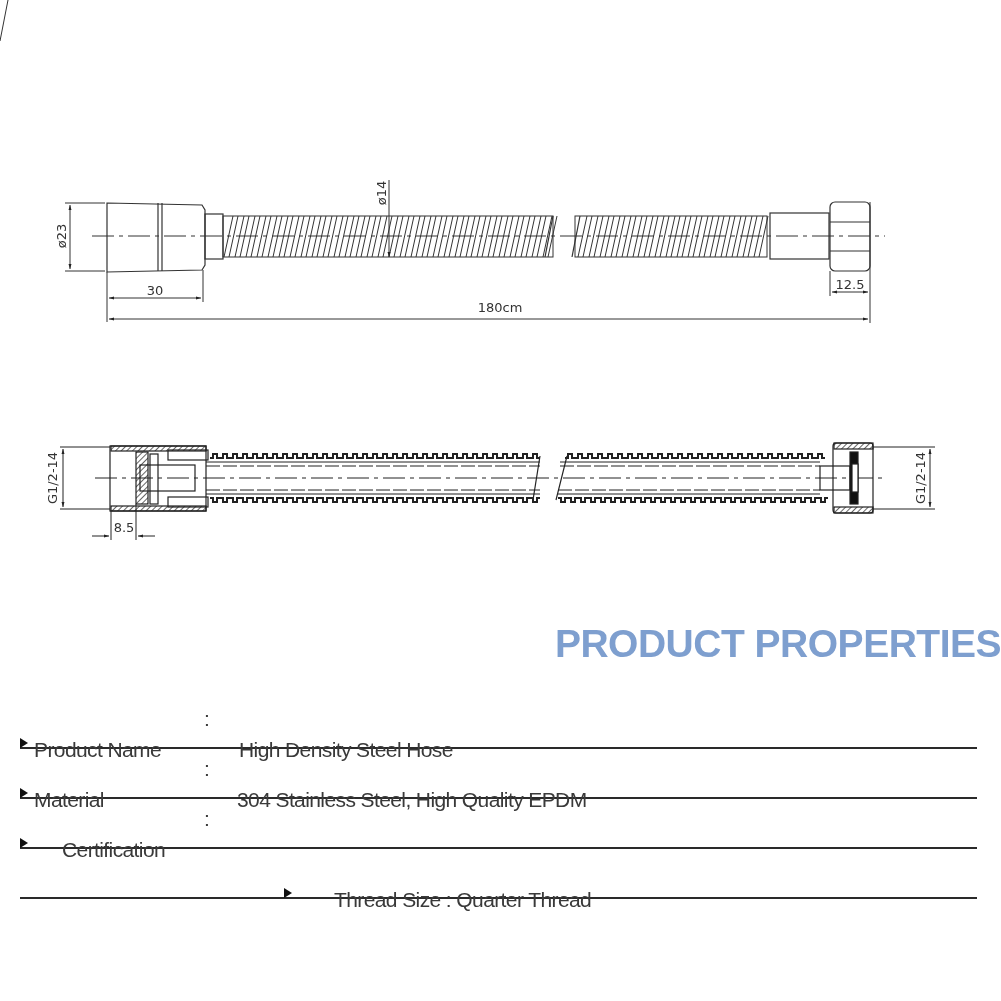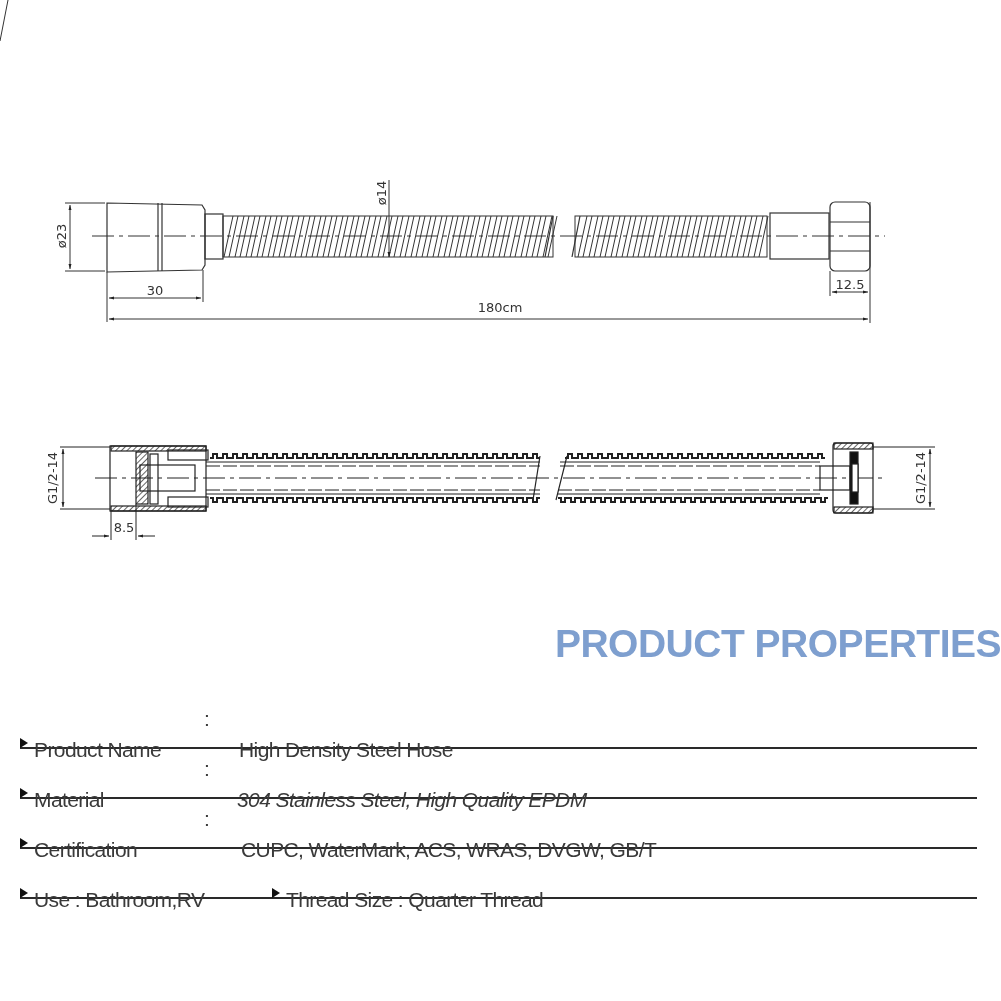--- a/index.html
+++ b/index.html
@@ -192,38 +192,31 @@
       <span>High Density Steel Hose</span>
     </div>
 </div>
 
 <div class="row" style="top:747px;">
   <div class="cell" style="left:0;">
       <span class="tri"></span>
       <span>Material</span>
     </div>
   <span class="colon" style="left:184px;">:</span>
-  <div class="cell" style="left:217px;font-style:italic;">
+  <div class="cell" style="left:217px;">
       <span>304 Stainless Steel, High Quality EPDM</span>
     </div>
 </div>
 
 <div class="row" style="top:797px;">
-  <div class="cell" style="left:0;">
+  <div class="cell" style="left:0;gap:28px;">
       <span class="tri"></span>
       <span>Certification</span>
     </div>
   <span class="colon" style="left:184px;">:</span>
-  <div class="cell" style="left:221px;">
-      <span>CUPC, WaterMark, ACS, WRAS, DVGW, GB/T</span>
-    </div>
 </div>
 
 <div class="row" style="top:847px;">
-  <div class="cell" style="left:0;">
-      <span class="tri"></span>
-      <span>Use : Bathroom,RV</span>
-    </div>
-  <div class="cell" style="left:252px;">
+  <div class="cell" style="left:264px;gap:36px;">
       <span class="tri"></span>
       <span>Thread Size : Quarter Thread</span>
     </div>
 </div>
 
 </body></html>

